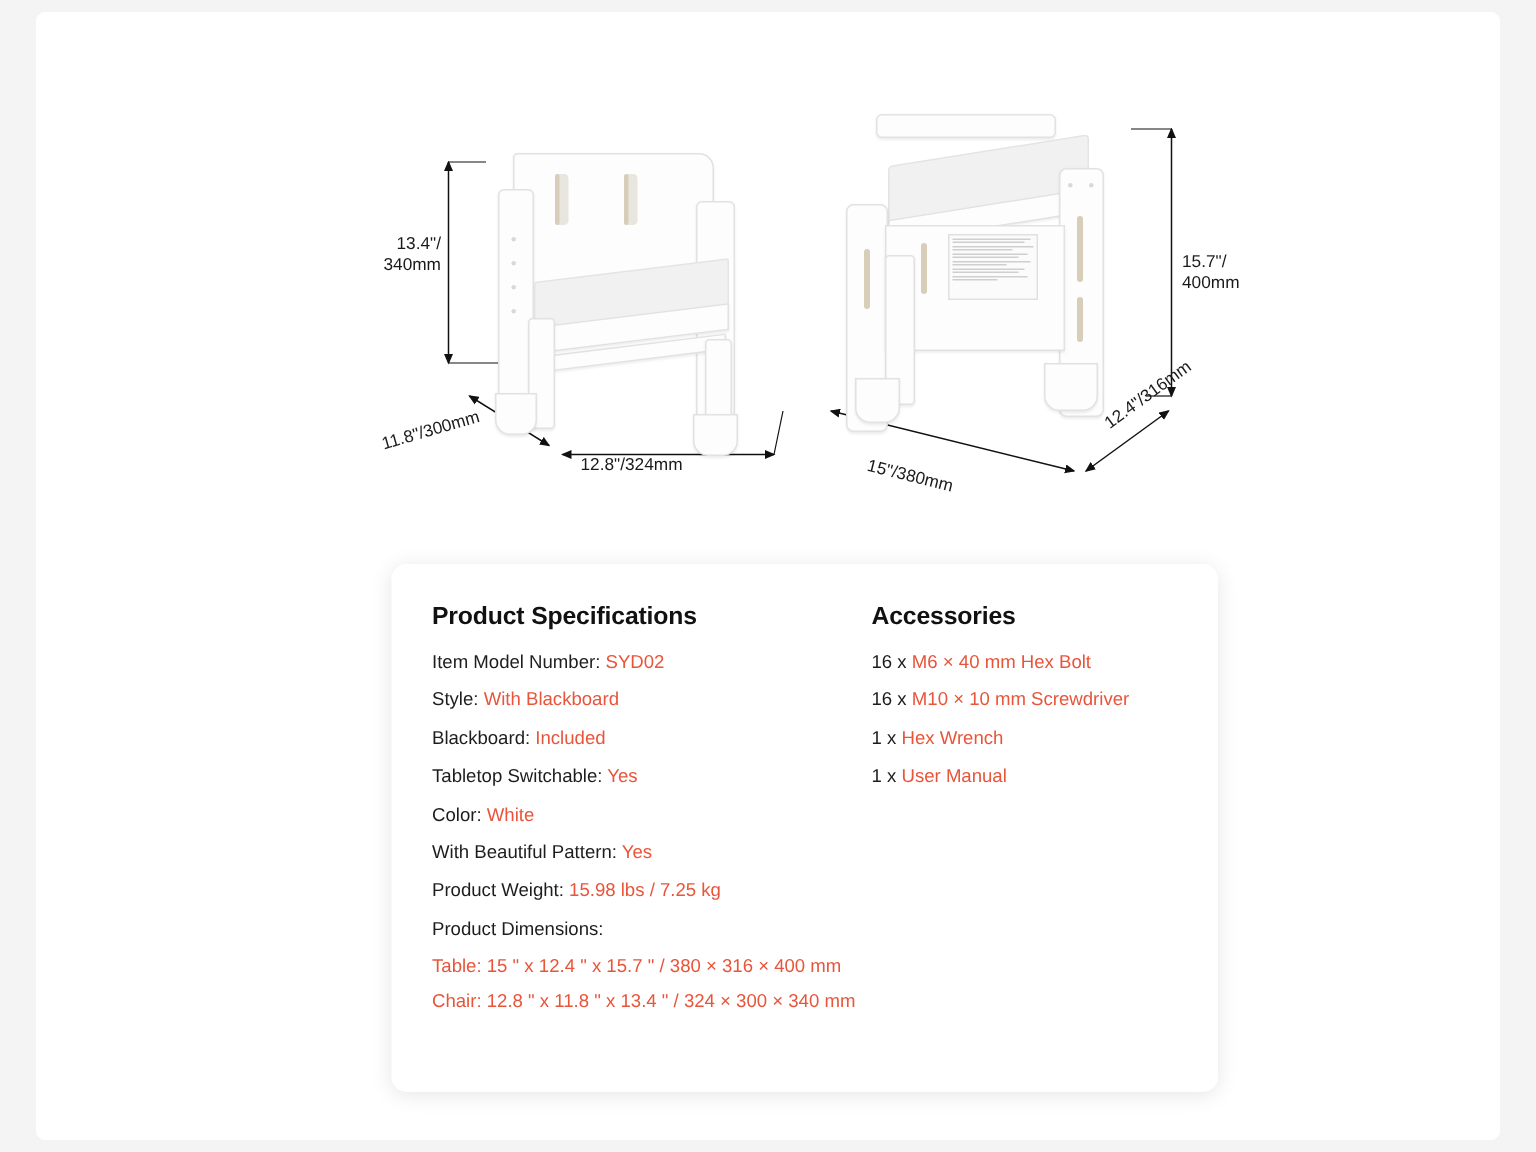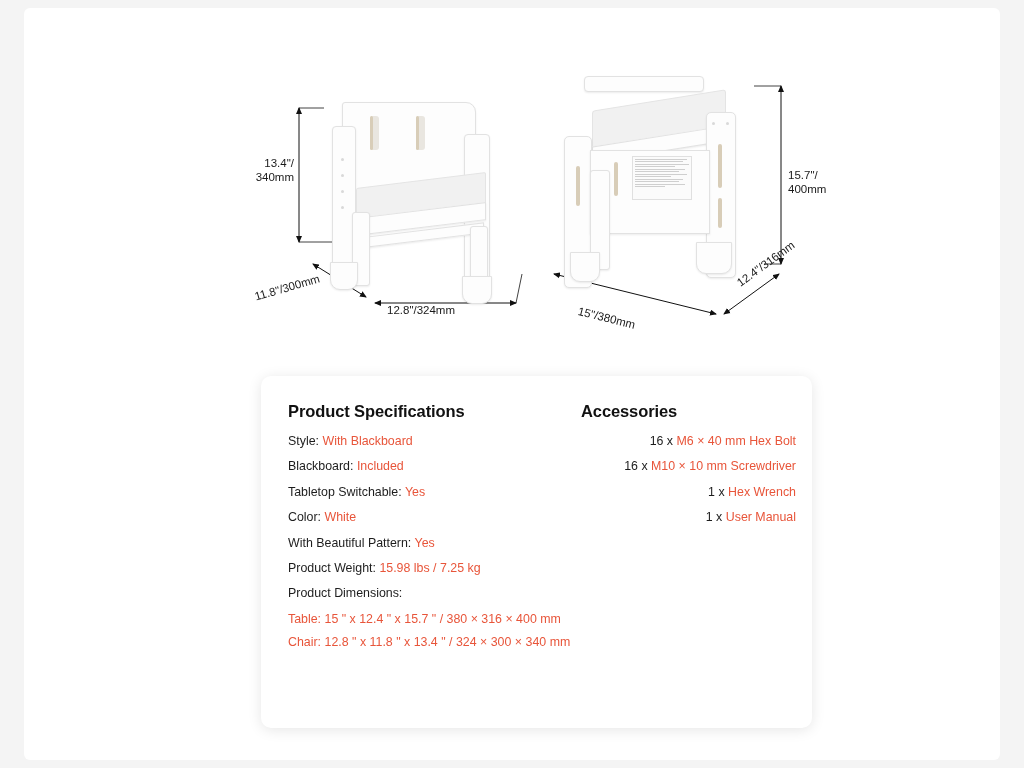--- a/index.html
+++ b/index.html
@@ -138,21 +138,20 @@
     font-size: 12.4px;
     color: #e8553a;
     margin-bottom: 8px;
     line-height: 1.2;
   }
   .acc-row {
     font-size: 12.4px;
     color: #1d1d1d;
     margin-bottom: 10.5px;
     line-height: 1.2;
-    text-align: right;
   }
   .acc-row .val { color: #e8553a; }
 </style>
 </head>
 <body>
 
 <div class="page">
   <div class="sheet">
 
     <div class="diagram">
@@ -263,20 +262,23 @@
       <div class="dim-label" style="left:532px; top:288px; transform:rotate(14deg); transform-origin:left top;">15"/380mm</div>
       <div class="dim-label" style="left:686px; top:262px; transform:rotate(-36deg); transform-origin:left top;">12.4"/316mm</div>
     </div>
 
     <div class="spec-card">
 
       <div class="spec-col left">
         <div class="col-title">Product Specifications</div>
 
         <div class="spec-row">
+          <span>Item Model Number: </span><span class="val">SYD02</span>
+        </div>
+        <div class="spec-row">
           <span>Style: </span><span class="val">With Blackboard</span>
         </div>
         <div class="spec-row">
           <span>Blackboard: </span><span class="val">Included</span>
         </div>
         <div class="spec-row">
           <span>Tabletop Switchable: </span><span class="val">Yes</span>
         </div>
         <div class="spec-row">
           <span>Color: </span><span class="val">White</span>

